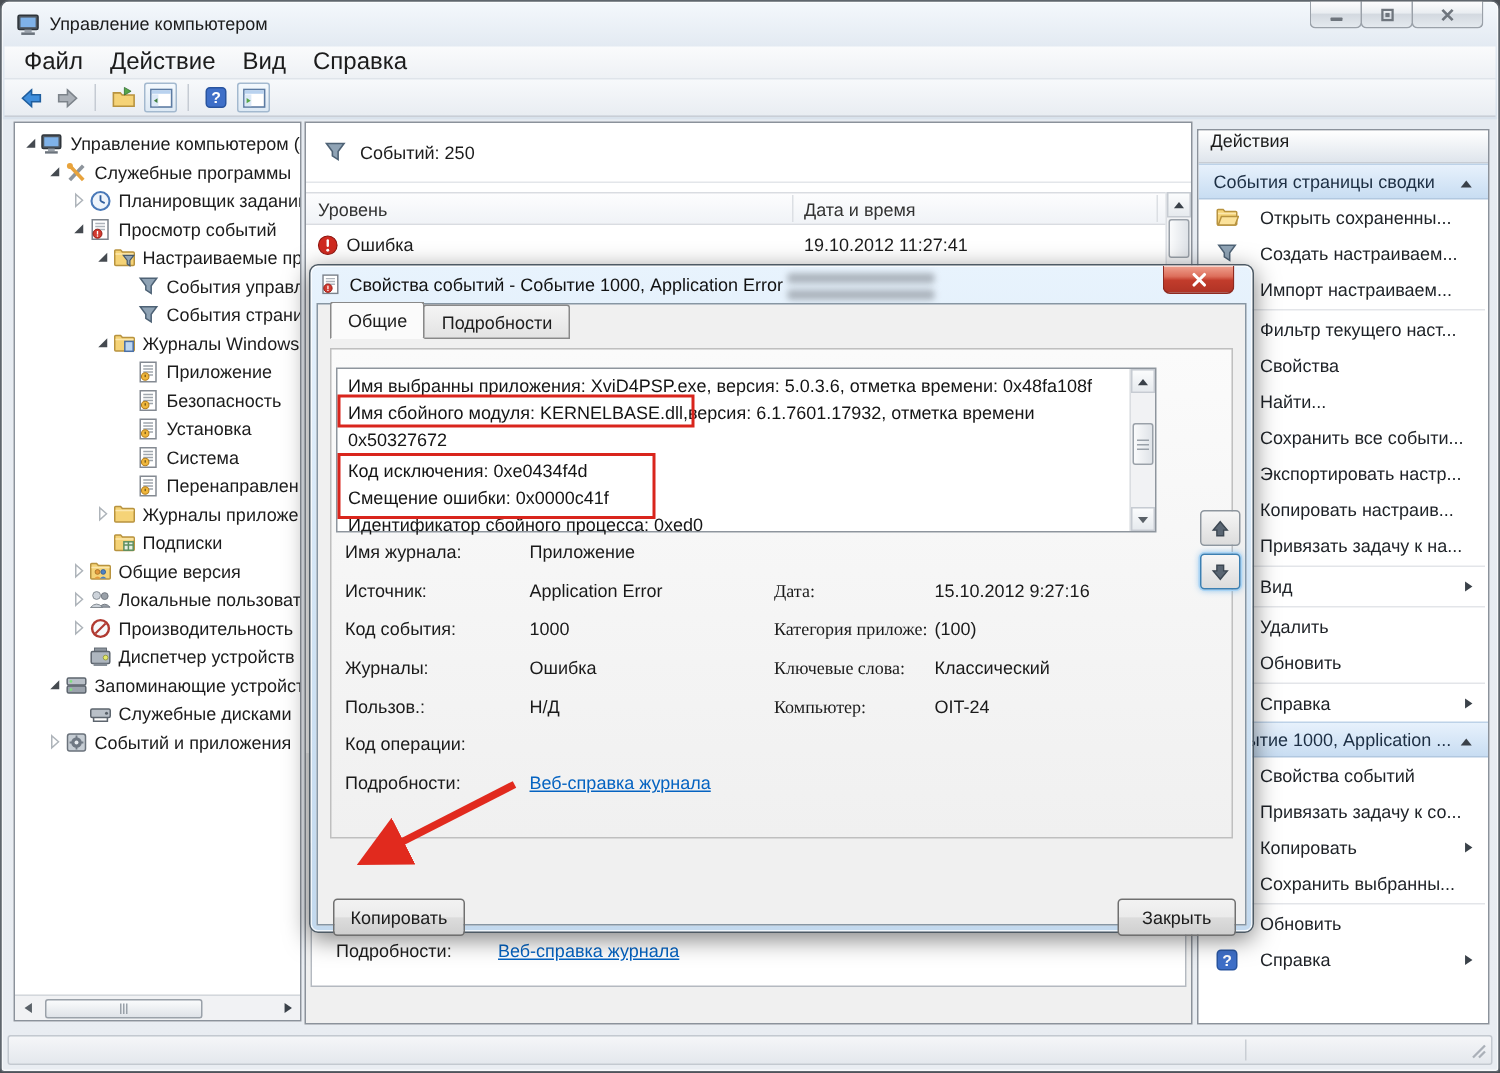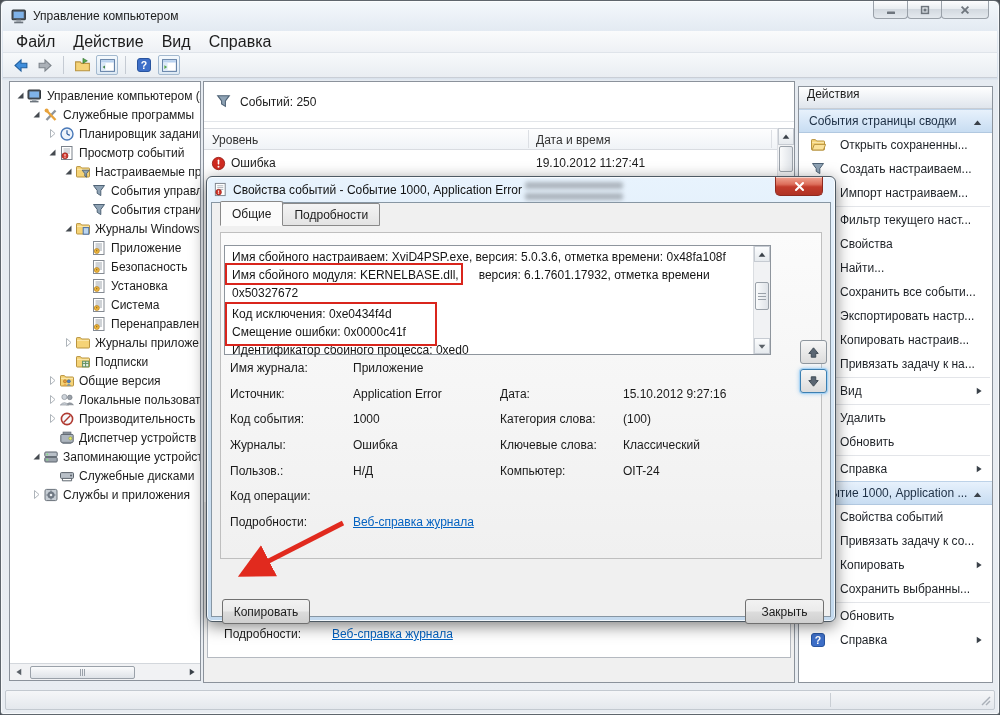--- a/index.html
+++ b/index.html
@@ -97,21 +97,21 @@
   .dsbtn{height:16px;border:1px solid #c6cbd2;background:linear-gradient(#fbfcfd,#e6eaee);display:flex;align-items:center;justify-content:center;}
   .dthumb{position:absolute;left:1px;right:1px;top:36px;height:28px;border:1px solid #9aa1a9;border-radius:2px;
     background:linear-gradient(90deg,#fafbfc,#dfe3e8);display:flex;align-items:center;justify-content:center;flex-direction:column;gap:2px;}
   .hgrip{width:8px;height:1px;background:#9aa1a9;}
   .redbox{position:absolute;border:2px solid #d9251c;z-index:5;pointer-events:none;}
   .navbtn{position:absolute;width:27px;height:24px;border:1px solid #8e969e;border-radius:3px;
     background:linear-gradient(#f6f6f6,#dcdcdc);display:flex;align-items:center;justify-content:center;}
   .navbtn.focus{border-color:#3c7fb1;box-shadow:0 0 0 1px #a9d4f5, 0 0 5px #7ab8e8;}
   .frow{position:absolute;font-size:12px;color:#1a1a1a;white-space:nowrap;}
   .flabel{position:absolute;left:0;} .fvalue{position:absolute;left:123px;}
-  .frlabel{position:absolute;left:270px;} .frvalue{position:absolute;left:393px;}
+  .frlabel{position:absolute;left:286px;font-family:Liberation Serif, serif;} .frvalue{position:absolute;left:393px;}
   .weblink{color:#0563c1;text-decoration:underline;}
   .dlg-btn{position:absolute;top:396px;height:25px;font-size:12px;color:#1c1c1c;border:1px solid #707070;border-radius:3px;
     background:linear-gradient(#f2f2f2,#ebebeb 48%,#dcdcdc 52%,#cfcfcf);display:flex;align-items:center;justify-content:center;}
   .btn-copy{left:10px;width:88px;} .btn-close{left:533px;width:79px;text-align:right;}
   .smudge{position:absolute;height:7px;width:98px;background:#858b93;filter:blur(2px);opacity:.6;border-radius:2px;}
 
   .resize-grip{position:absolute;right:2px;bottom:2px;}
 </style>
 </head>
 <body>
@@ -564,21 +564,21 @@
           </div>
       <div class="trow" style="padding-left:20px">
             <span class="texp">
               <svg width="11" height="11">
                 <use href="#s-exp-closed"></use>
               </svg>
             </span>
             <svg class="tico">
               <use href="#s-services"></use>
             </svg>
-            <span>Службы и приложения</span>
+            <span>Событий и приложения</span>
           </div>
     </div>
     <div class="tree-hscroll">
       <div class="harr">
             <svg width="10" height="10">
               <use href="#s-tri-left"></use>
             </svg>
           </div>
       <div class="hthumb">
             <span class="grip"></span>
@@ -768,23 +768,23 @@
 
     <div class="dlg-body">
       <div class="tabs">
         <div class="tab active">Общие</div>
         <div class="tab">Подробности</div>
       </div>
 
       <div class="tabpage">
 
         <div class="desc">
-          <div class="dline" style="top:4px">Имя сбойного настраиваем: XviD4PSP.exe, версия: 5.0.3.6, отметка времени: 0x48fa108f</div>
+          <div class="dline" style="top:4px">Имя выбранны приложения: XviD4PSP.exe, версия: 5.0.3.6, отметка времени: 0x48fa108f</div>
           <div class="dline" style="top:22px">
-            <span>Имя сбойного модуля: KERNELBASE.dll,</span><span style="margin-left:20px">версия: 6.1.7601.17932, отметка времени</span>
+            <span>Имя сбойного модуля: KERNELBASE.dll,</span><span style="margin-left:0">версия: 6.1.7601.17932, отметка времени</span>
           </div>
           <div class="dline" style="top:40px">0x50327672</div>
           <div class="dline" style="top:61px">Код исключения: 0xe0434f4d</div>
           <div class="dline" style="top:79px">Смещение ошибки: 0x0000c41f</div>
           <div class="dline" style="top:97px">Идентификатор сбойного процесса: 0xed0</div>
           <div class="dscroll">
             <div class="dsbtn">
                   <svg width="10" height="9">
                     <use href="#s-tri-up"></use>
                   </svg>
@@ -822,21 +822,21 @@
         </div>
         <div class="frow" style="left:9px;right:6px;top:154px">
           <span class="flabel">Источник:</span>
           <span class="fvalue">Application Error</span>
           <span class="frlabel">Дата:</span>
           <span class="frvalue">15.10.2012 9:27:16</span>
         </div>
         <div class="frow" style="left:9px;right:6px;top:179px">
           <span class="flabel">Код события:</span>
           <span class="fvalue">1000</span>
-          <span class="frlabel">Категория слова:</span>
+          <span class="frlabel">Категория приложе:</span>
           <span class="frvalue">(100)</span>
         </div>
         <div class="frow" style="left:9px;right:6px;top:205px">
           <span class="flabel">Журналы:</span>
           <span class="fvalue">Ошибка</span>
           <span class="frlabel">Ключевые слова:</span>
           <span class="frvalue">Классический</span>
         </div>
         <div class="frow" style="left:9px;right:6px;top:231px">
           <span class="flabel">Пользов.:</span>

